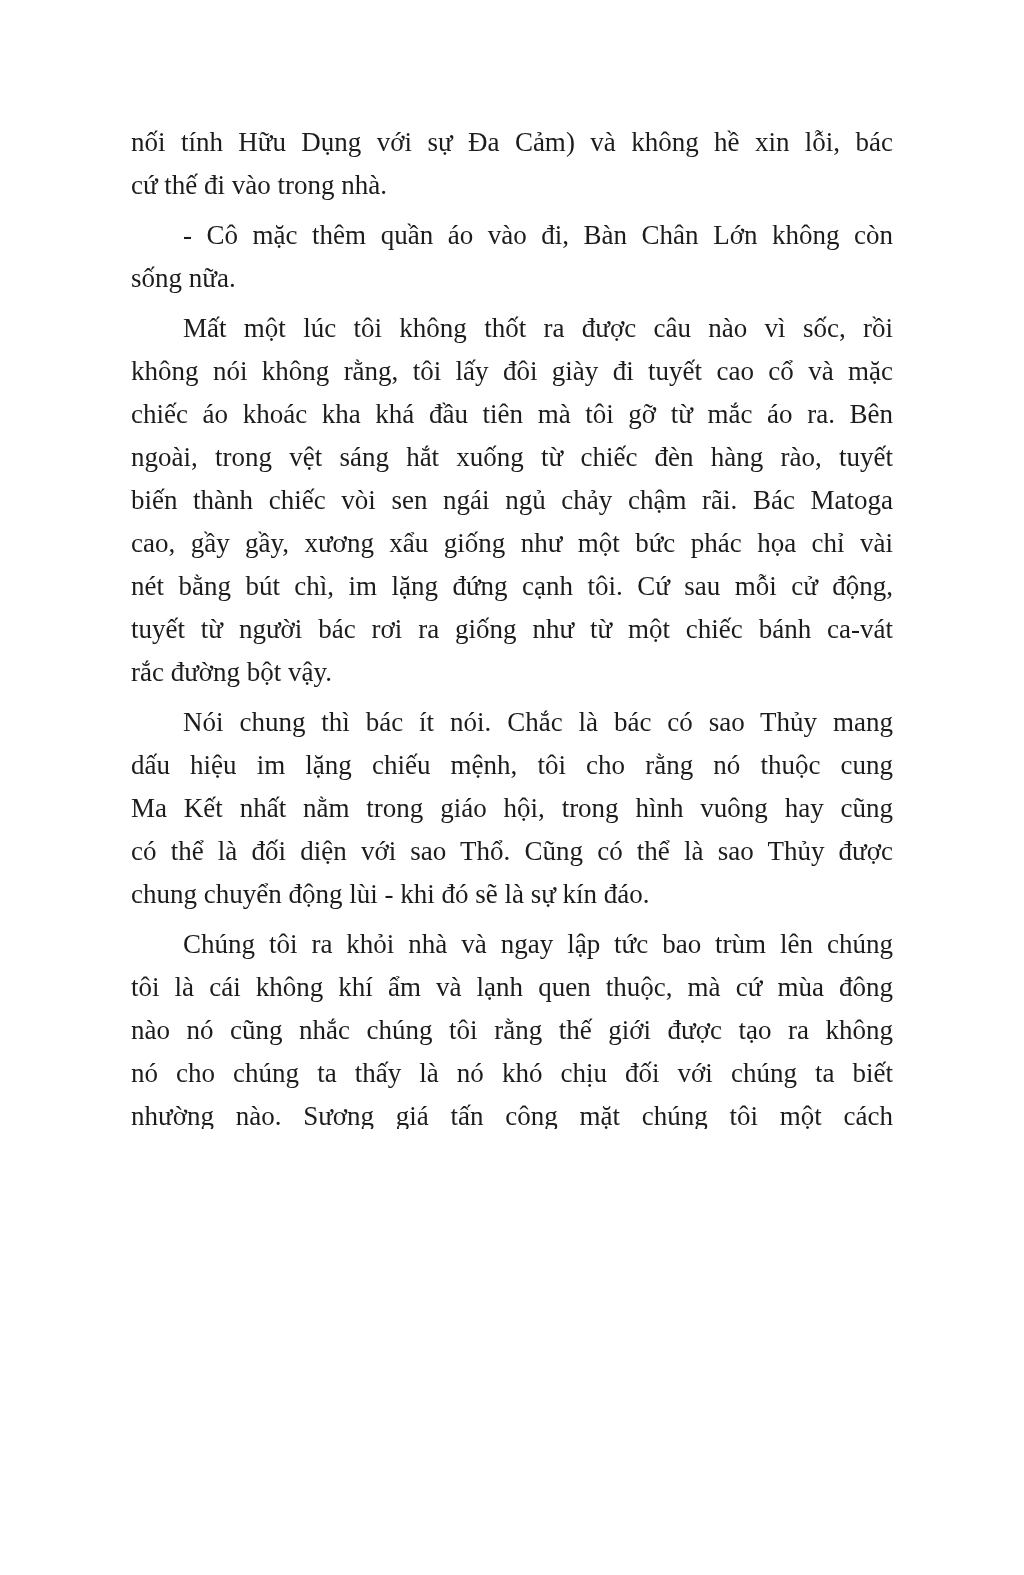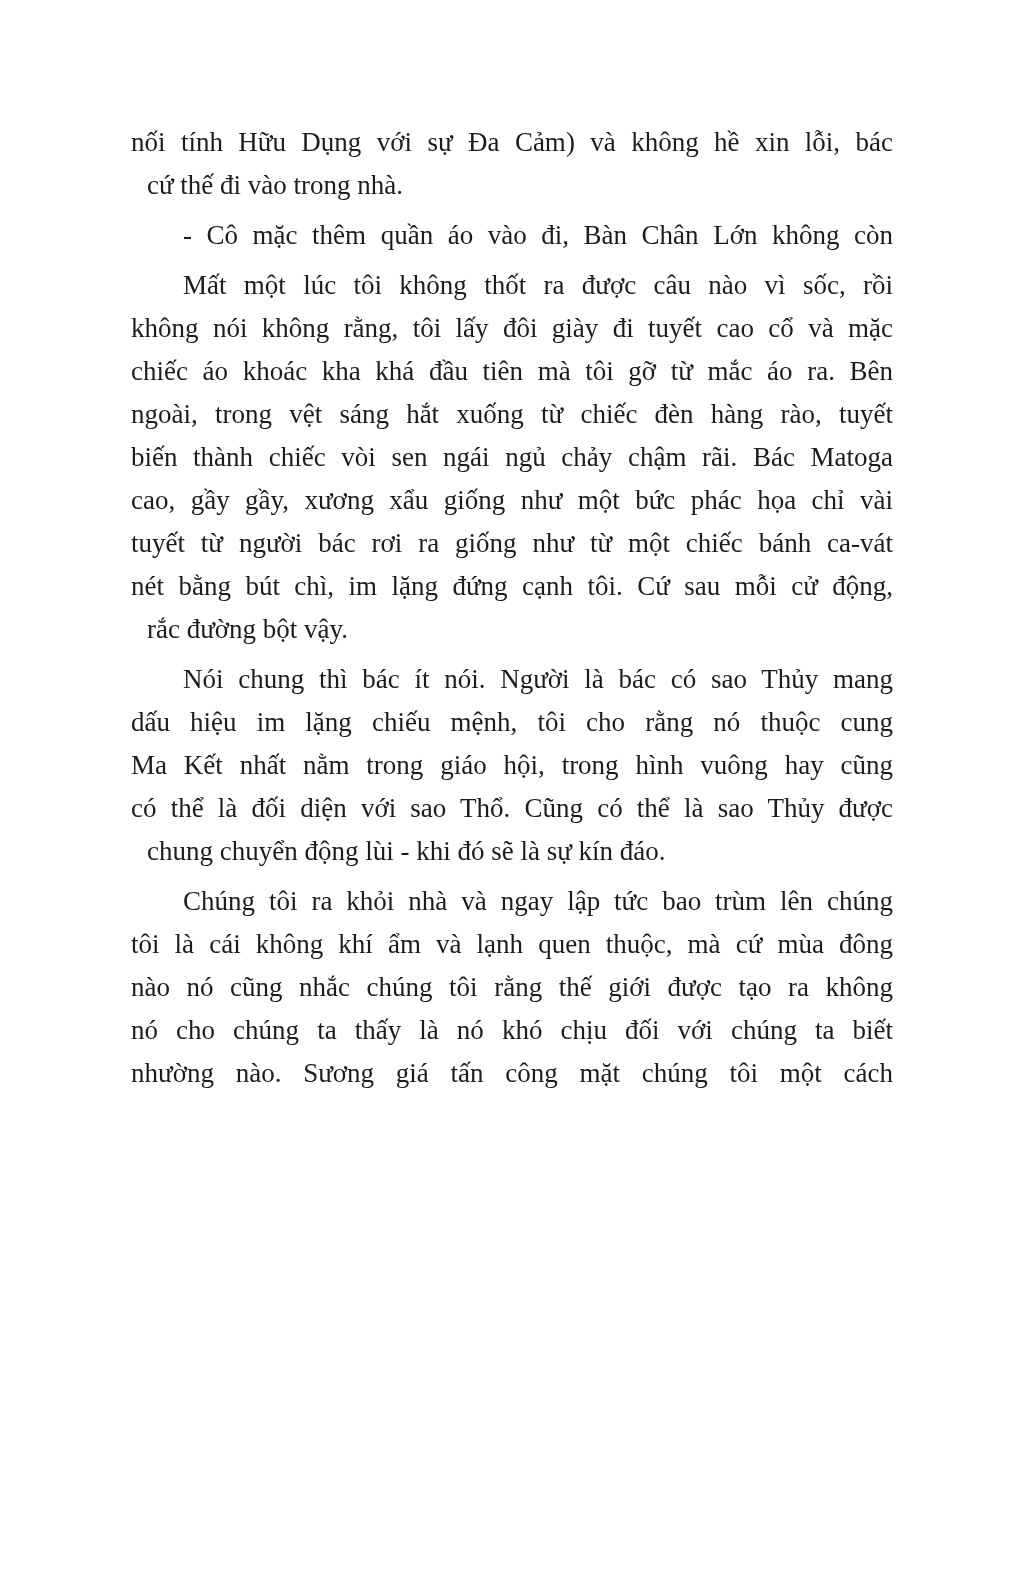--- a/index.html
+++ b/index.html
@@ -32,21 +32,20 @@
     line-height: 43px;
     text-align: justify;
     text-align-last: justify;
     white-space: normal;
   }
   .line.indent {
     text-indent: 52px;
   }
   .line.last {
     text-align-last: left;
-    margin-left: 16px;
   }
   .page-footer {
     position: absolute;
     left: 131px;
     right: 131px;
     top: 1441px;
     display: flex;
     justify-content: flex-end;
     align-items: baseline;
     gap: 28px;
@@ -65,34 +64,35 @@
 <body>
 
 <div class="page" style="--paper: #ffffff; --ink: #1c1c1c;">
   <main class="text-block" id="text-block">
       <div class="para">
         <div class="line">nối tính Hữu Dụng với sự Đa Cảm) và không hề xin lỗi, bác</div>
         <div class="line last">cứ thế đi vào trong nhà.</div>
       </div>
       <div class="para">
         <div class="line indent">- Cô mặc thêm quần áo vào đi, Bàn Chân Lớn không còn</div>
+        <div class="line last">sống nữa.</div>
       </div>
       <div class="para">
         <div class="line indent">Mất một lúc tôi không thốt ra được câu nào vì sốc, rồi</div>
         <div class="line">không nói không rằng, tôi lấy đôi giày đi tuyết cao cổ và mặc</div>
         <div class="line">chiếc áo khoác kha khá đầu tiên mà tôi gỡ từ mắc áo ra. Bên</div>
         <div class="line">ngoài, trong vệt sáng hắt xuống từ chiếc đèn hàng rào, tuyết</div>
         <div class="line">biến thành chiếc vòi sen ngái ngủ chảy chậm rãi. Bác Matoga</div>
         <div class="line">cao, gầy gầy, xương xẩu giống như một bức phác họa chỉ vài</div>
+        <div class="line">nét bằng bút chì, im lặng đứng cạnh tôi. Cứ sau mỗi cử động,</div>
         <div class="line">tuyết từ người bác rơi ra giống như từ một chiếc bánh ca-vát</div>
-        <div class="line">nét bằng bút chì, im lặng đứng cạnh tôi. Cứ sau mỗi cử động,</div>
         <div class="line last">rắc đường bột vậy.</div>
       </div>
       <div class="para">
-        <div class="line indent">Nói chung thì bác ít nói. Người là bác có sao Thủy mang</div>
+        <div class="line indent">Nói chung thì bác ít nói. Chắc là bác có sao Thủy mang</div>
         <div class="line">dấu hiệu im lặng chiếu mệnh, tôi cho rằng nó thuộc cung</div>
         <div class="line">Ma Kết nhất nằm trong giáo hội, trong hình vuông hay cũng</div>
         <div class="line">có thể là đối diện với sao Thổ. Cũng có thể là sao Thủy được</div>
         <div class="line last">chung chuyển động lùi - khi đó sẽ là sự kín đáo.</div>
       </div>
       <div class="para">
         <div class="line indent">Chúng tôi ra khỏi nhà và ngay lập tức bao trùm lên chúng</div>
         <div class="line">tôi là cái không khí ẩm và lạnh quen thuộc, mà cứ mùa đông</div>
         <div class="line">nào nó cũng nhắc chúng tôi rằng thế giới được tạo ra không</div>
         <div class="line">nó cho chúng ta thấy là nó khó chịu đối với chúng ta biết</div>

